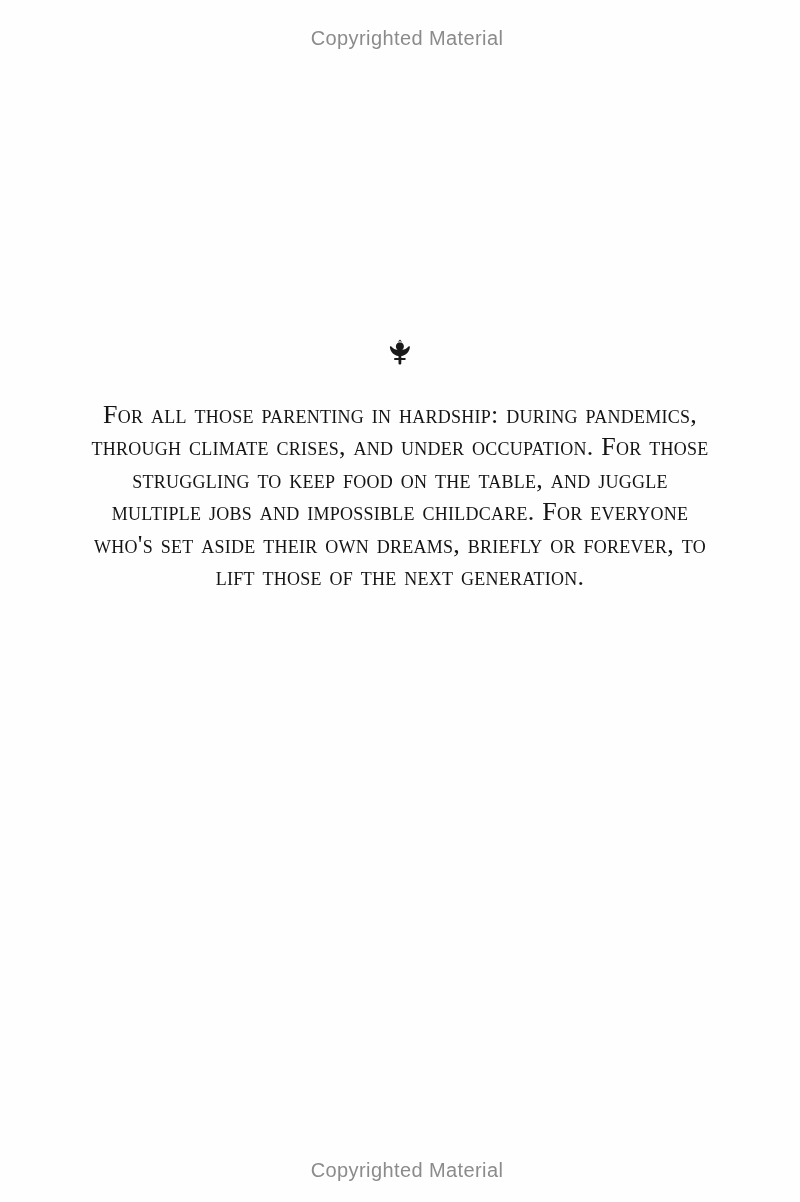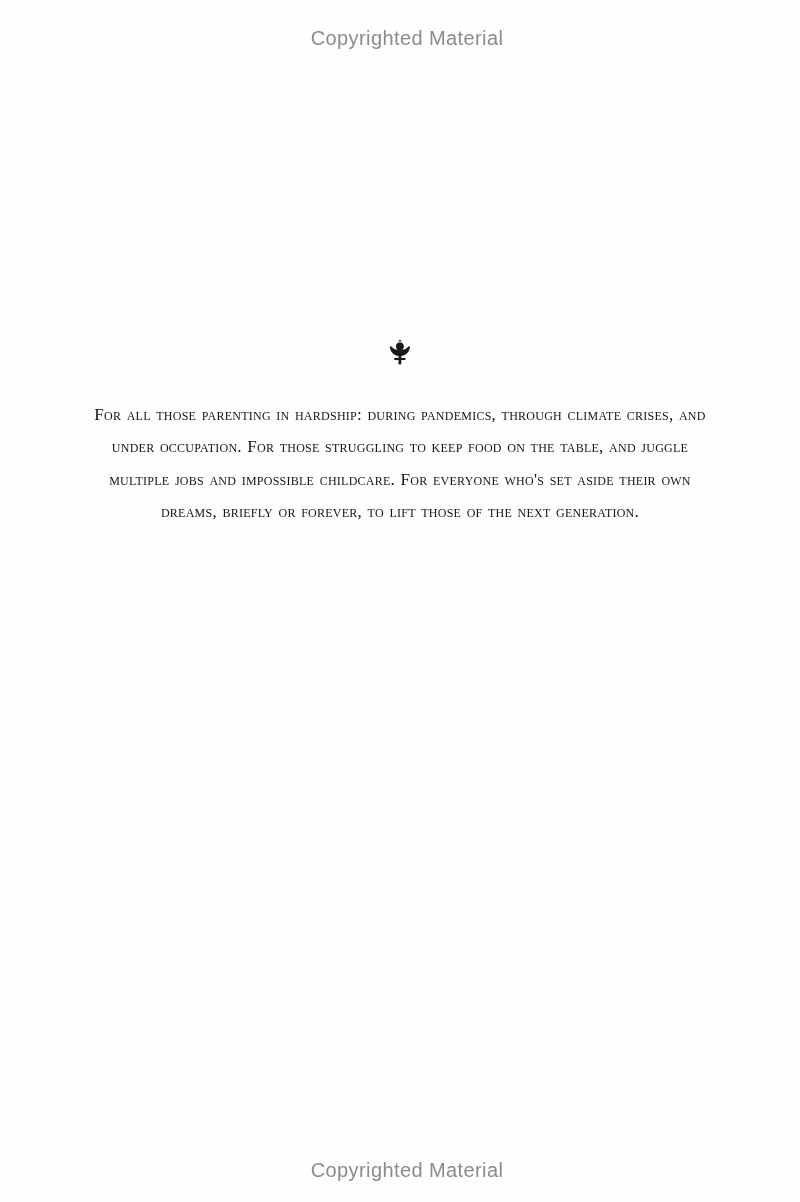--- a/index.html
+++ b/index.html
@@ -50,21 +50,21 @@
 
   .dedication {
     position: absolute;
     top: 399px;
     left: 50%;
     transform: translateX(-50%);
     width: 620px;
     text-align: center;
     font-family: "Liberation Serif", serif;
     font-variant: small-caps;
-    font-size: 17px;
+    font-size: 26px;
     line-height: 32.4px;
     letter-spacing: 0.25px;
     color: #141414;
     word-spacing: 1px;
   }
 </style>
 </head>
 <body>
 
 <div class="page">

